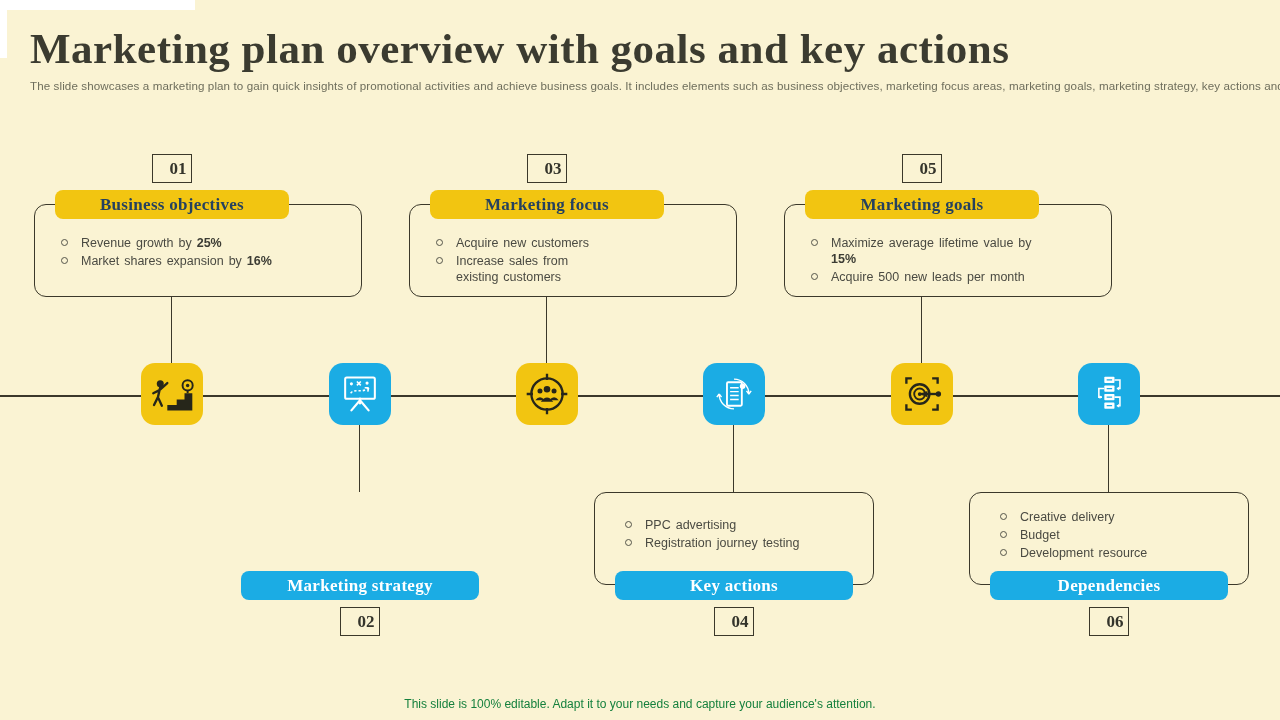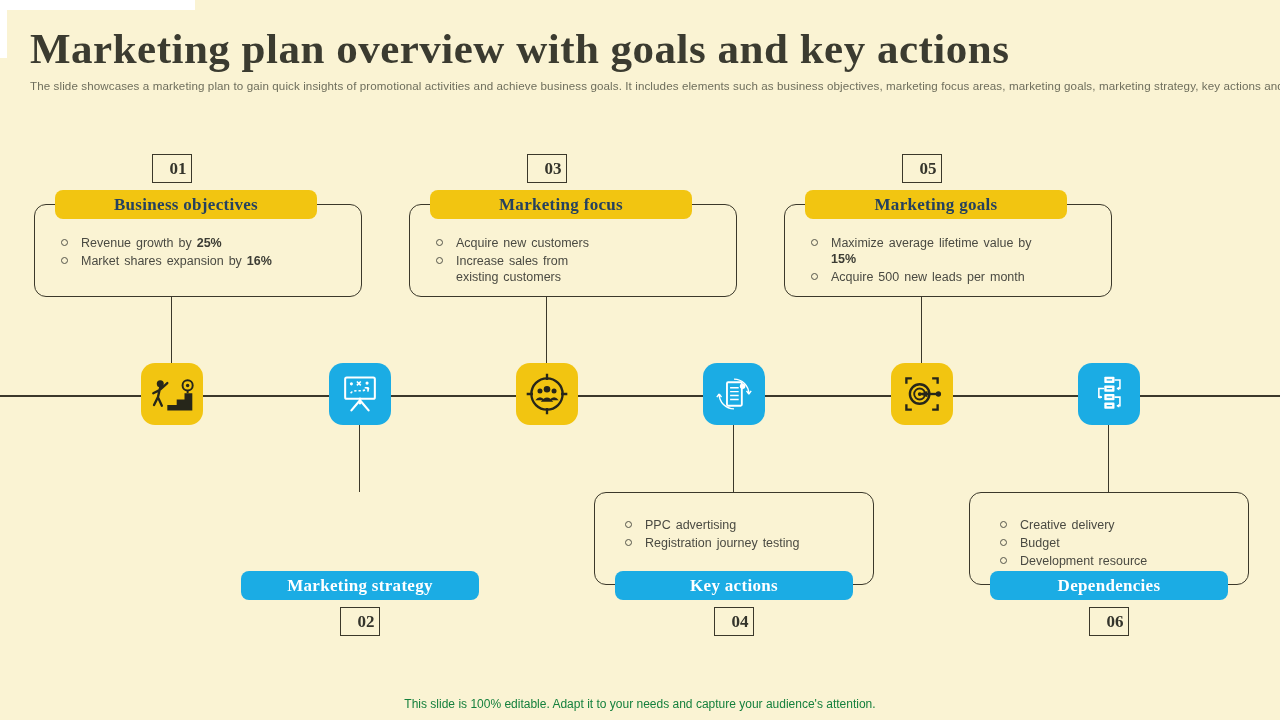--- a/index.html
+++ b/index.html
@@ -45,30 +45,30 @@
   }
   .top .numbox { top:154px; }
   .bottom .numbox { top:607px; }
 
   .gheader {
     position:absolute; height:29px; border-radius:8px; z-index:3;
     display:flex; align-items:center; justify-content:center;
     font-family:"Liberation Serif", serif; font-weight:700; font-size:17px;
     letter-spacing:.3px;
   }
-  .top .gheader { top:190px; left:23px; width:262px; background:var(--yellow,#F2C511); color:var(--header-text-dark,#25415F); }
+  .top .gheader { top:190px; left:23px; width:234px; background:var(--yellow,#F2C511); color:var(--header-text-dark,#25415F); }
   .bottom .gheader { top:571px; left:21px; width:238px; background:var(--blue,#1BACE4); color:var(--header-text-light,#FFFFFF); }
 
   .content-box {
     position:absolute; border:1px solid var(--line,#3B382A); border-radius:12px;
     background:transparent; z-index:2;
   }
   .top .content-box { left:2px; top:204px; width:328px; height:93px; padding:30px 10px 6px 26px; }
   .bottom .content-box { left:0; top:492px; width:280px; height:93px; padding:24px 10px 6px 30px; }
-  .g6 .content-box { padding-top:24px; }
+  .g6 .content-box { padding-top:16px; }
 
   ul.bullets { list-style:none; }
   ul.bullets li { display:flex; margin-bottom:2px; }
   .marker {
     flex:0 0 auto; width:7px; height:7px; border:1.3px solid #55554A;
     border-radius:50%; margin:4px 13px 0 0;
   }
   .bullet-text {
     font-size:12.5px; line-height:16px; color:var(--body-text,#4A4A42);
     word-spacing:1.5px; max-width:215px;

